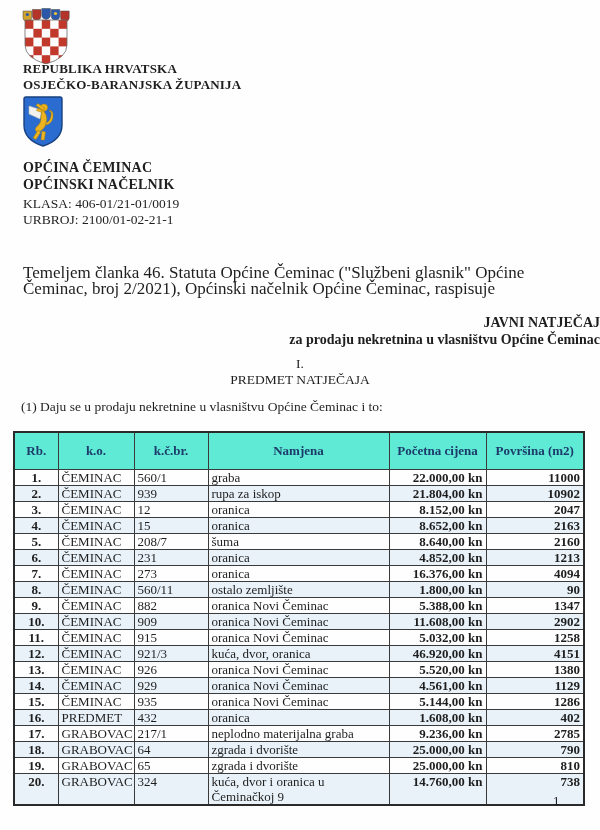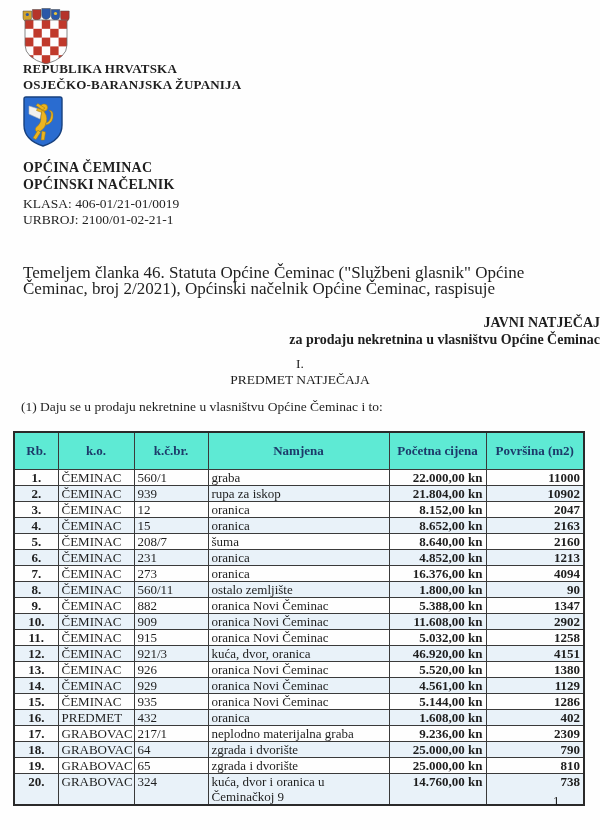--- a/index.html
+++ b/index.html
@@ -271,21 +271,21 @@
     <td class="c-nam">oranica</td>
     <td class="c-cij">1.608,00 kn</td>
     <td class="c-pov">402</td>
   </tr>
         <tr>
     <td class="c-rb">17.</td>
     <td class="c-ko">GRABOVAC</td>
     <td class="c-kcbr">217/1</td>
     <td class="c-nam">neplodno materijalna graba</td>
     <td class="c-cij">9.236,00 kn</td>
-    <td class="c-pov">2309</td>
+    <td class="c-pov">2785</td>
   </tr>
         <tr>
     <td class="c-rb">18.</td>
     <td class="c-ko">GRABOVAC</td>
     <td class="c-kcbr">64</td>
     <td class="c-nam">zgrada i dvorište</td>
     <td class="c-cij">25.000,00 kn</td>
     <td class="c-pov">790</td>
   </tr>
         <tr>

